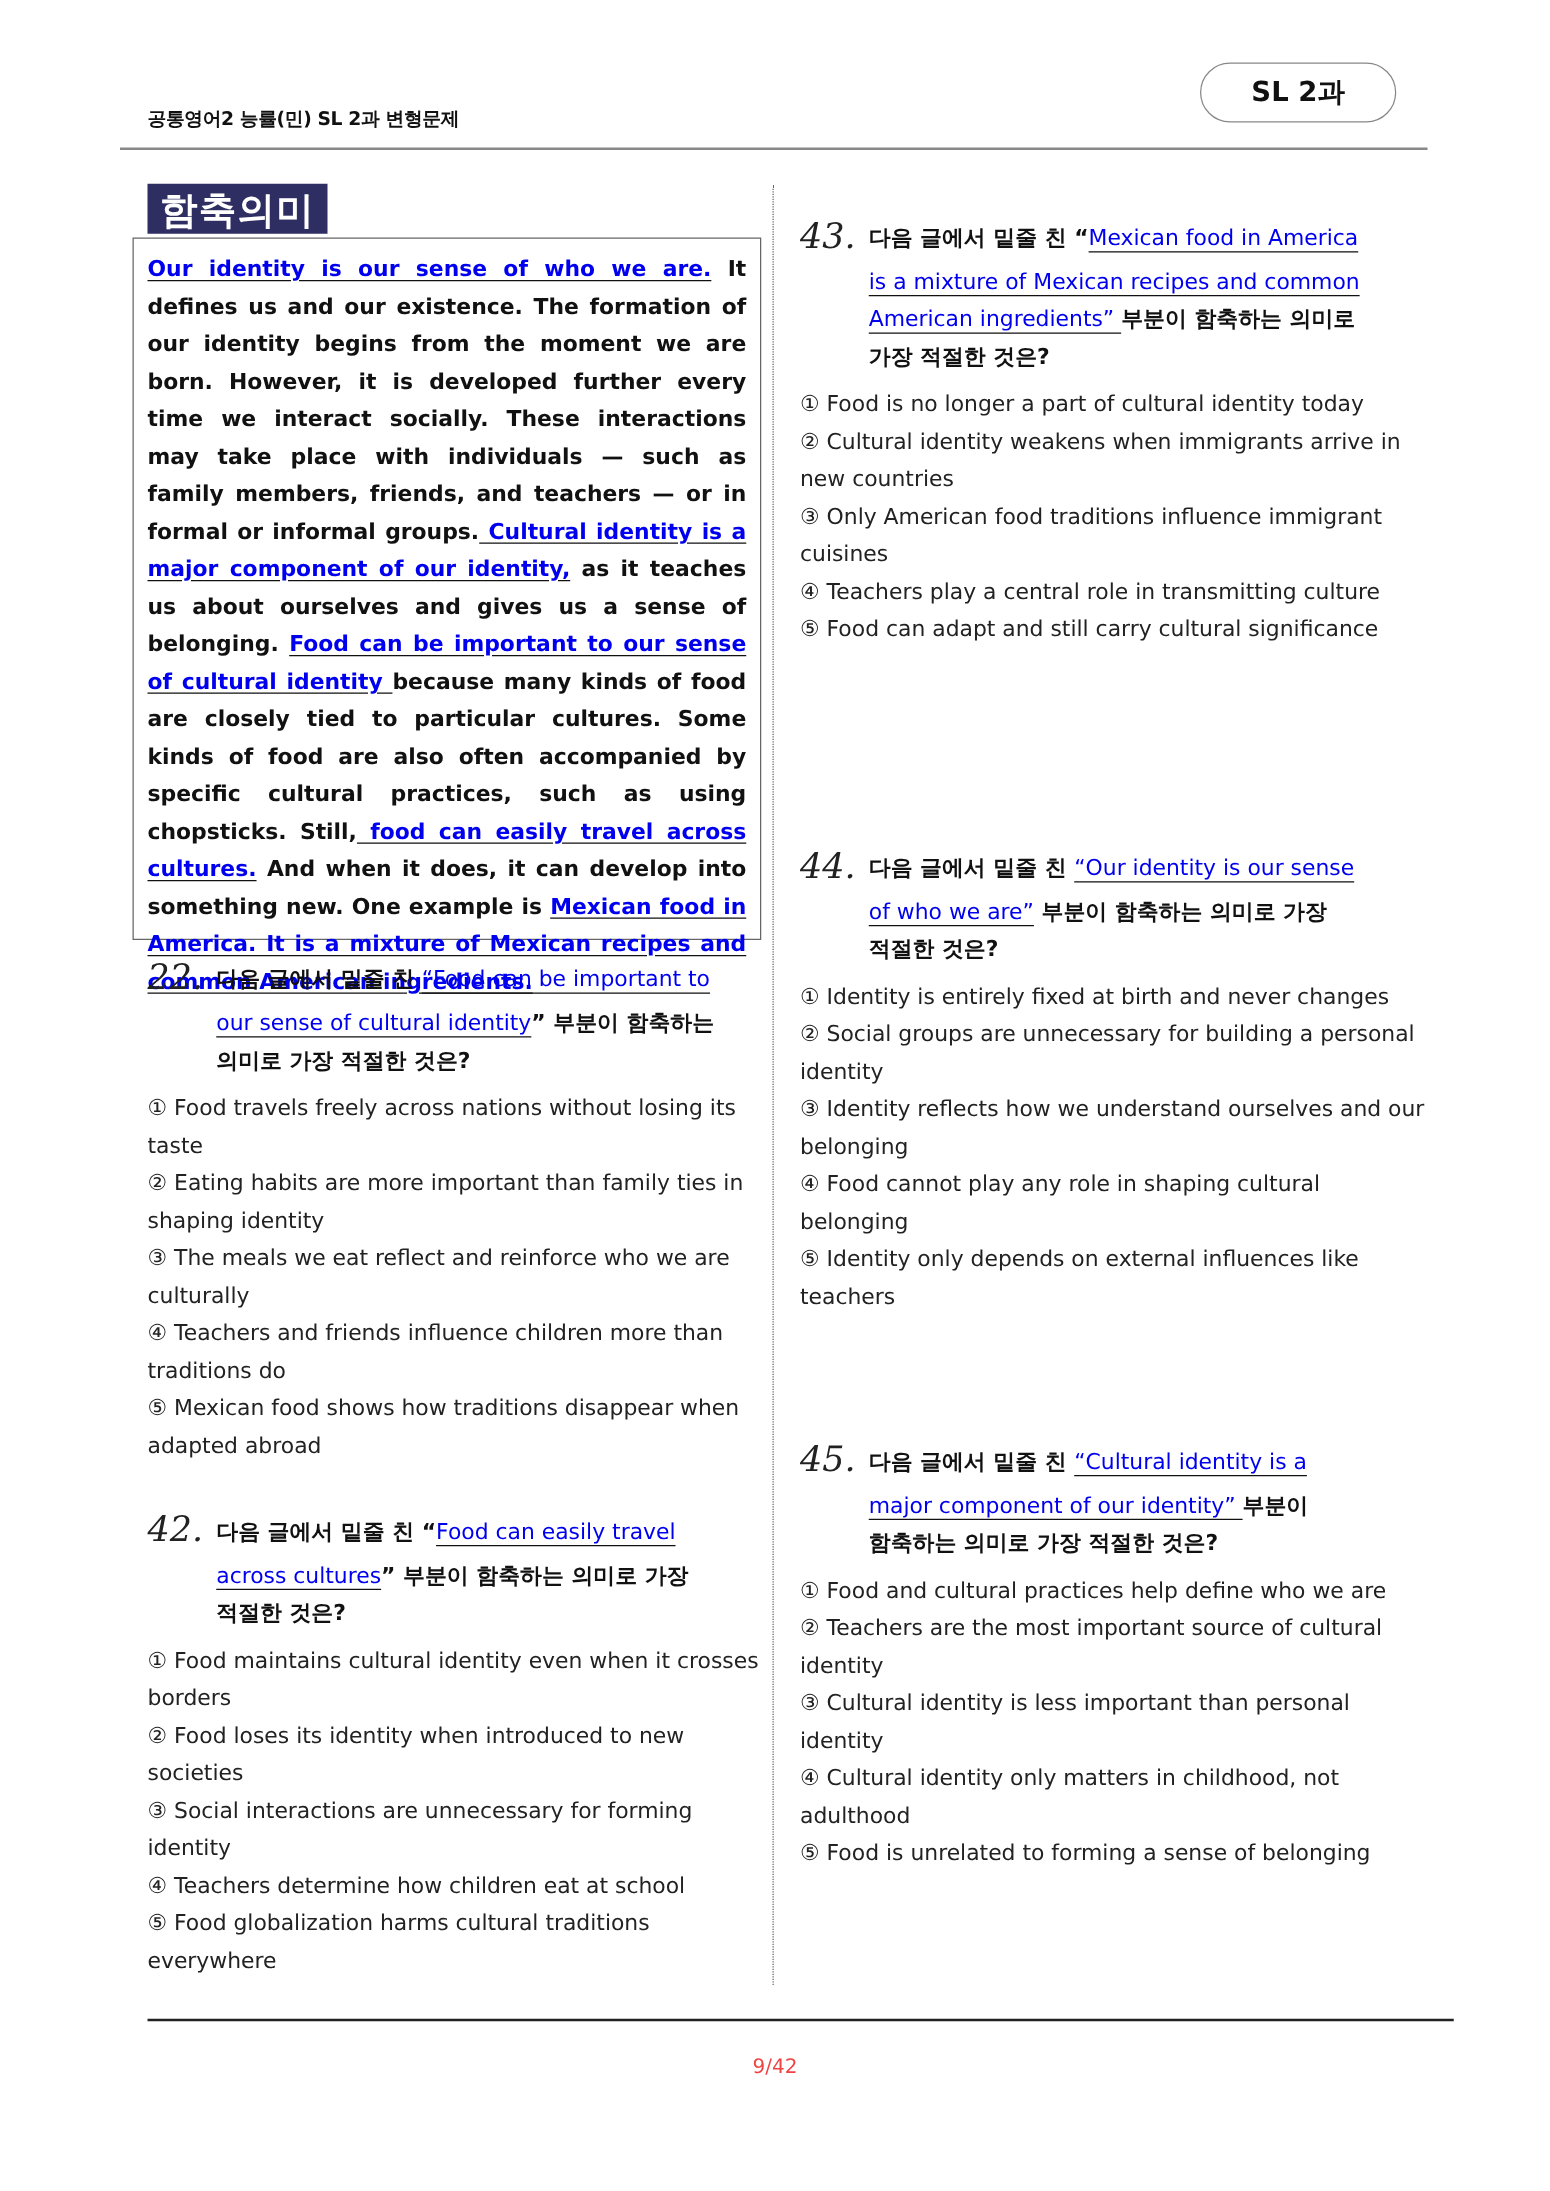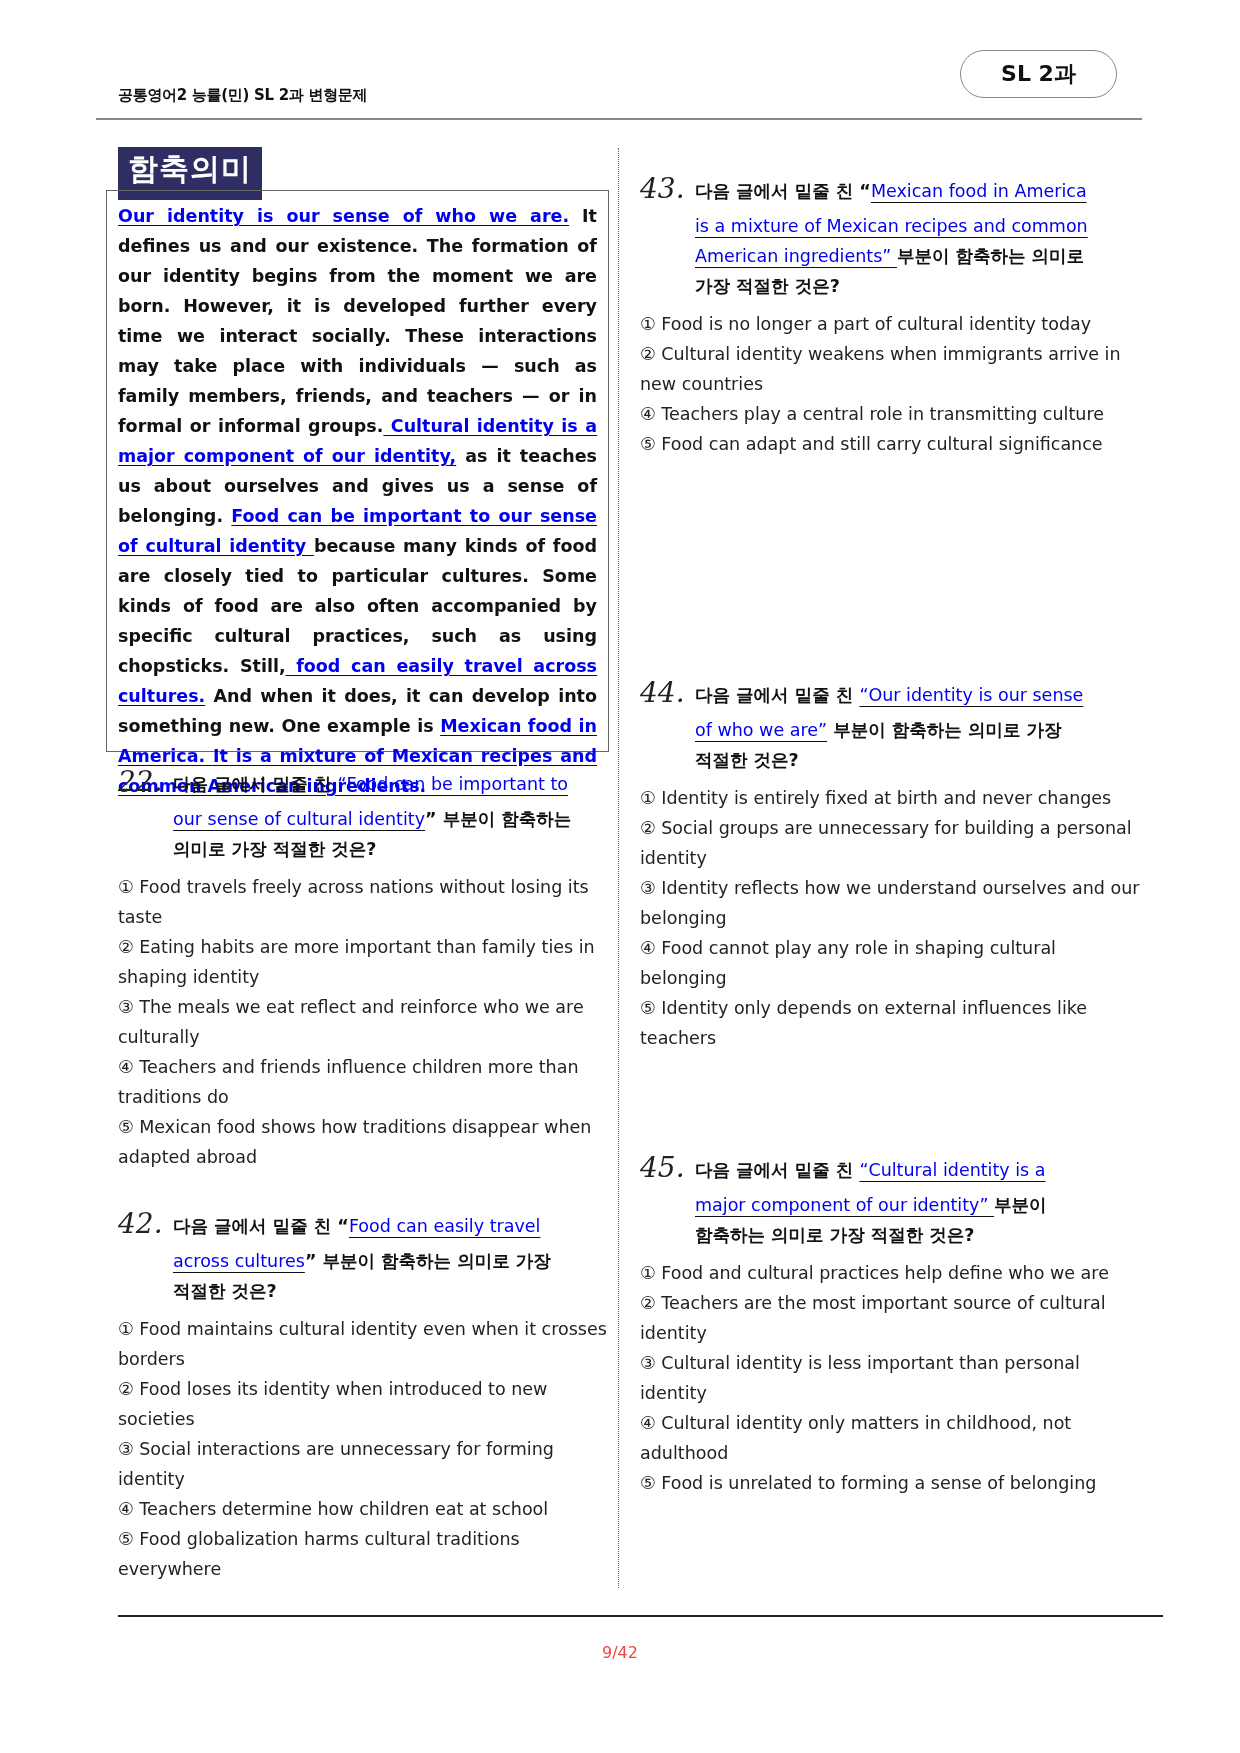--- a/index.html
+++ b/index.html
@@ -5,21 +5,21 @@
     * { box-sizing: border-box; margin: 0; padding: 0; }
     html, body { width: 1240px; height: 1753px; background: #ffffff; }
     body { position: relative; font-family: "DejaVu Sans", "Liberation Sans", sans-serif; color: #111; overflow: hidden; }
 
     .header-subtitle { position: absolute; left: 118px; top: 86px; font-size: 15px; font-weight: bold; letter-spacing: -0.3px; color: #111; }
     .header-pill { position: absolute; left: 960px; top: 50px; width: 157px; height: 48px; border: 1px solid #888; border-radius: 24px; display: flex; align-items: center; justify-content: center; font-size: 22px; font-weight: bold; color: #111; }
     .header-rule { position: absolute; left: 96px; top: 118px; width: 1046px; height: 2px; background: #888; }
 
     .col-divider { position: absolute; left: 618px; top: 148px; height: 1440px; border-left: 1px dotted #666; }
 
-    .section-title { position: absolute; left: 118px; top: 147px; height: 53px; padding: 0 10px; background: #2e2e63; color: #fff; font-size: 30px; font-weight: bold; line-height: 43px; letter-spacing: 1px; }
+    .section-title { position: absolute; left: 118px; top: 147px; height: 40px; padding: 0 10px; background: #2e2e63; color: #fff; font-size: 30px; font-weight: bold; line-height: 43px; letter-spacing: 1px; }
 
     .passage-box { position: absolute; left: 106px; top: 190px; width: 503px; height: 562px; border: 1.5px solid #666; padding: 10px 11px 0 11px; font-size: 17.5px; line-height: 30px; text-align: justify; color: #111; font-weight: 600; }
     .ul { color: #0000ee; text-decoration: underline; text-decoration-color: #111; text-underline-offset: 3px; margin-top: 39px; }
 
     .question { position: absolute; width: 490px; }
     .q-head { position: relative; padding-left: 55px; font-size: 17.5px; font-weight: bold; line-height: 39px; }
     .q-num { position: absolute; left: 0; top: -3px; font-family: "DejaVu Serif", "Liberation Serif", serif; font-style: italic; font-size: 28px; font-weight: normal; color: #222; }
     .q-link { color: #0000ee; font-weight: normal; text-decoration: underline; text-decoration-color: #111; text-underline-offset: 5px; }
     .q-head .line2 { line-height: 30px; }
     .options { margin-top: 8px; font-size: 17.5px; line-height: 30px; color: #222; }
@@ -79,20 +79,21 @@
   <div class="q-head">
     <span class="q-num">43.</span>
     <div><span>다음 글에서 밑줄 친 “</span><span class="q-link">Mexican food in America </span></div>
     <div class="line2"><span class="q-link">is a mixture of Mexican recipes and common </span></div>
     <div class="line2"><span class="q-link">American ingredients” </span><span>부분이 함축하는 의미로</span></div>
     <div class="line2">가장 적절한 것은?</div>
   </div>
   <div class="options">
     <span class="opt">① Food is no longer a part of cultural identity today</span>
     <span class="opt">② Cultural identity weakens when immigrants arrive in new countries</span>
+    <span class="opt">③ Only American food traditions influence immigrant cuisines</span>
     <span class="opt">④ Teachers play a central role in transmitting culture</span>
     <span class="opt">⑤ Food can adapt and still carry cultural significance</span>
   </div>
 </div>
 
 <div class="question" style="left:640px; top:676px; width:500px;">
   <div class="q-head">
     <span class="q-num">44.</span>
     <div><span>다음 글에서 밑줄 친 </span><span class="q-link">“Our identity is our sense </span></div>
     <div class="line2"><span class="q-link">of who we are”</span><span> 부분이 함축하는 의미로 가장</span></div>

